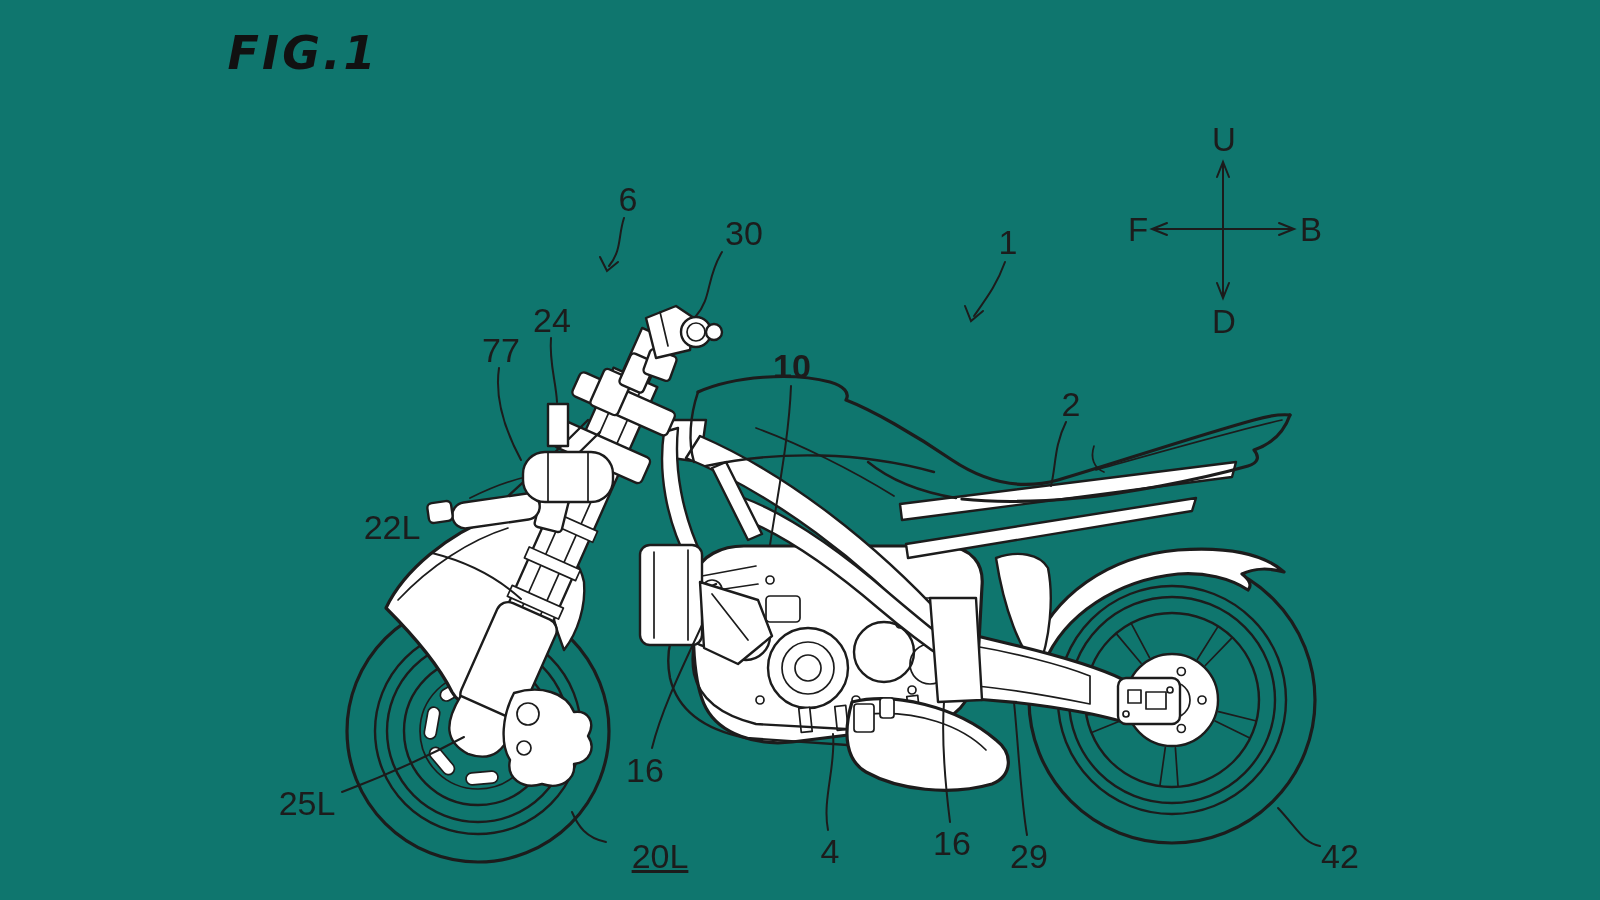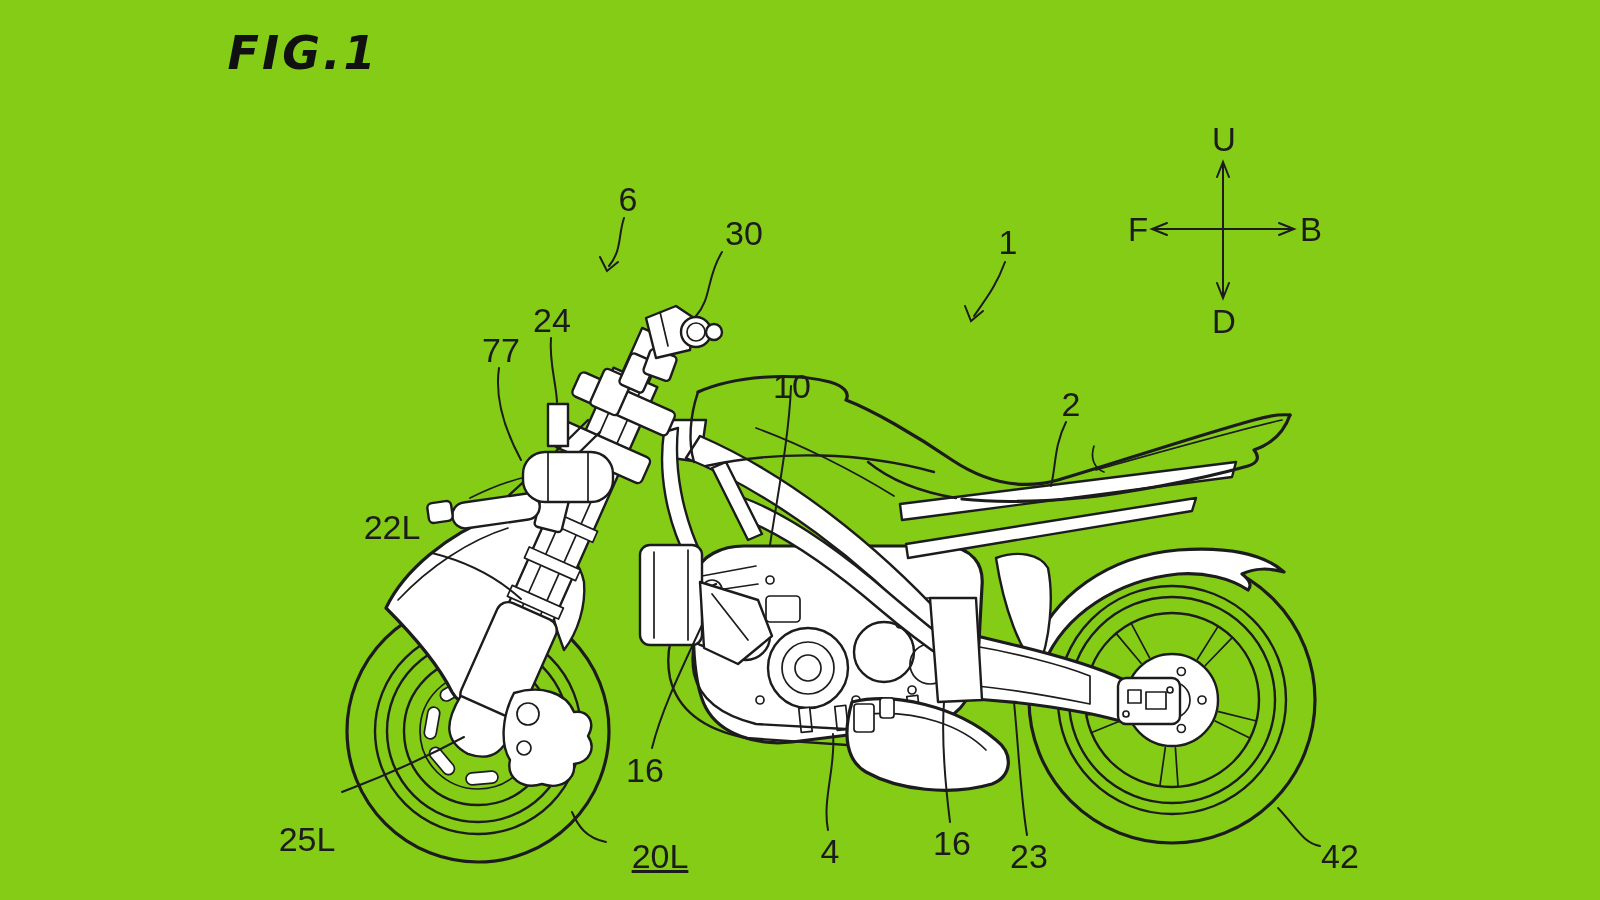--- a/index.html
+++ b/index.html
@@ -1,17 +1,17 @@
 <!DOCTYPE html>
 <html><head>
 <meta charset="utf-8">
 <style>
   html,body{margin:0;padding:0;background:#ffffff;}
   .stage{
-    position:relative;width:1600px;height:900px;background:#84cc16;
+    position:relative;width:1600px;height:900px;background:#0f766e;
     overflow:hidden;font-family:"Liberation Sans",sans-serif;color:#1c1c1c;
   }
   .stage svg{position:absolute;left:0;top:0;}
   .lbl{
     position:absolute;transform:translate(-50%,-50%);
     font-size:34px;color:#1c1c1c;white-space:nowrap;line-height:1;
     font-family:"Liberation Sans",sans-serif;
   }
   .fig-title{
     position:absolute;transform:translate(-50%,-50%);
@@ -286,24 +286,24 @@
   <span class="lbl compass-letter" style="left:1224px;top:139px;">U</span>
   <span class="lbl compass-letter" style="left:1224px;top:321px;">D</span>
   <span class="lbl compass-letter" style="left:1138px;top:229px;">F</span>
   <span class="lbl compass-letter" style="left:1311px;top:229px;">B</span>
 
   <span class="lbl" style="left:628px;top:199px;">6</span>
   <span class="lbl" style="left:728px;top:233px;margin-left:16px;">30</span>
   <span class="lbl" style="left:552px;top:320px;">24</span>
   <span class="lbl" style="left:501px;top:350px;">77</span>
   <span class="lbl" style="left:1008px;top:242px;">1</span>
-  <span class="lbl" style="left:792px;top:386px;">10</span>
+  <span class="lbl" style="left:792px;top:366px;font-weight:bold;">10</span>
   <span class="lbl" style="left:1071px;top:404px;">2</span>
   <span class="lbl" style="left:392px;top:527px;">22L</span>
   <span class="lbl" style="left:645px;top:770px;">16</span>
-  <span class="lbl" style="left:307px;top:803px;margin-top:36px;">25L</span>
+  <span class="lbl" style="left:307px;top:803px;">25L</span>
   <span class="lbl" style="left:660px;top:856px;text-decoration:underline;">20L</span>
   <span class="lbl" style="left:830px;top:851px;">4</span>
   <span class="lbl" style="left:952px;top:843px;">16</span>
-  <span class="lbl" style="left:1029px;top:856px;">23</span>
+  <span class="lbl" style="left:1029px;top:856px;">29</span>
   <span class="lbl" style="left:1340px;top:856px;">42</span>
 
 </div>
 
 </body></html>

